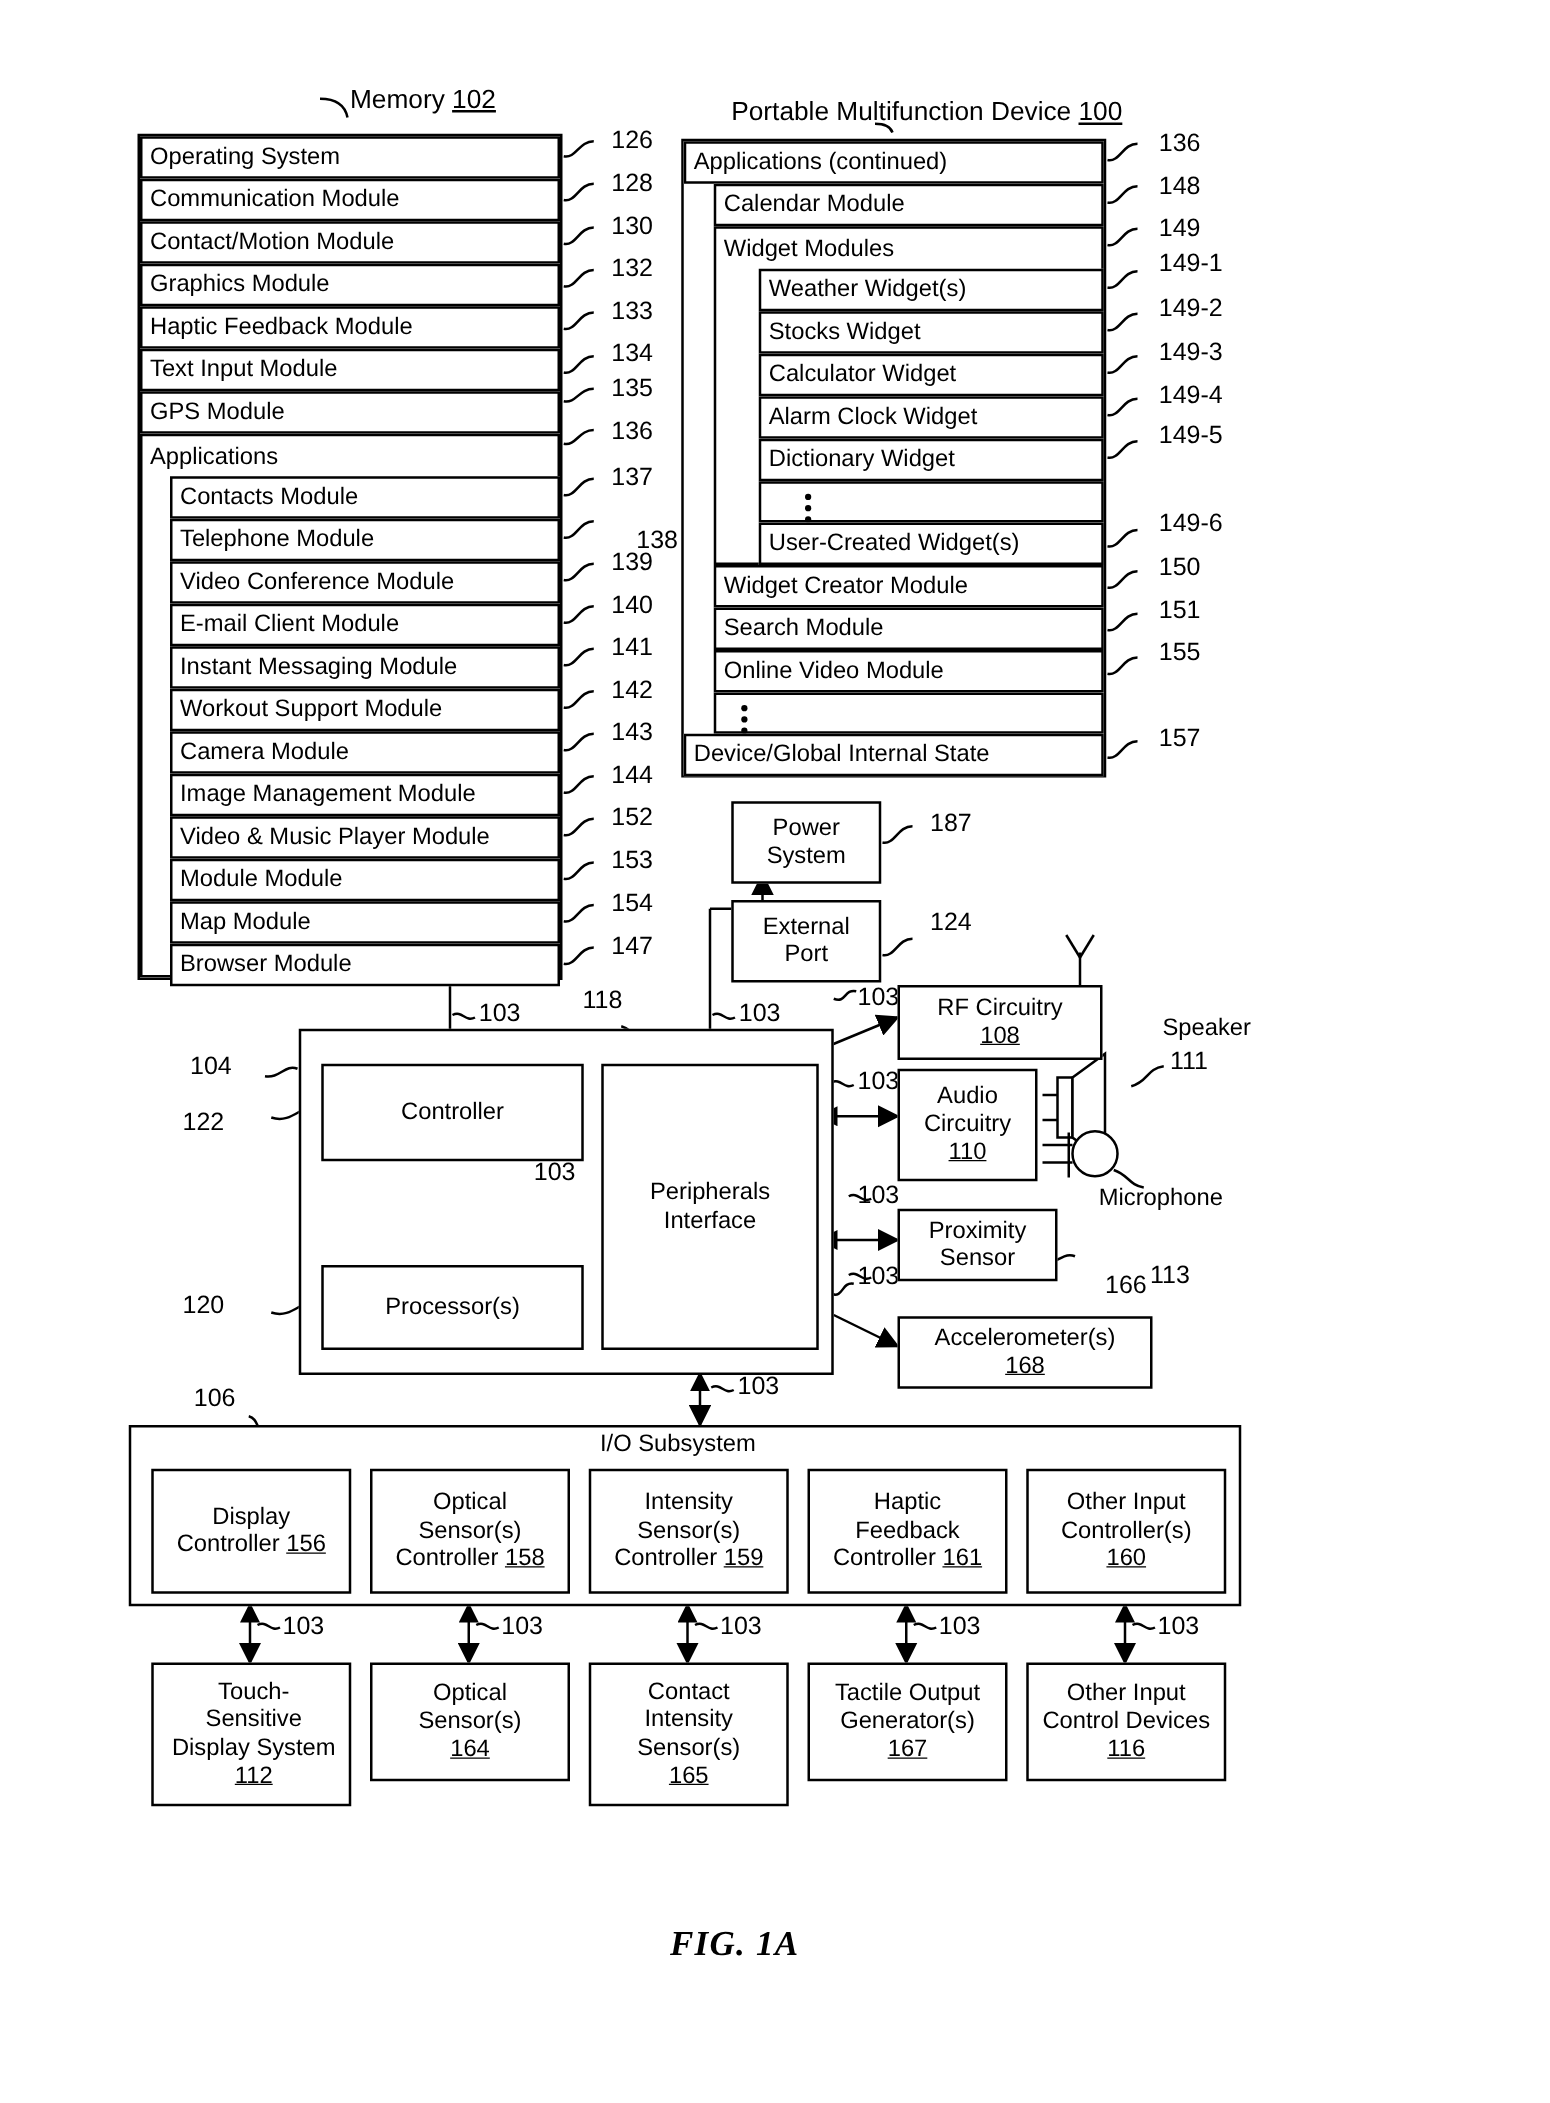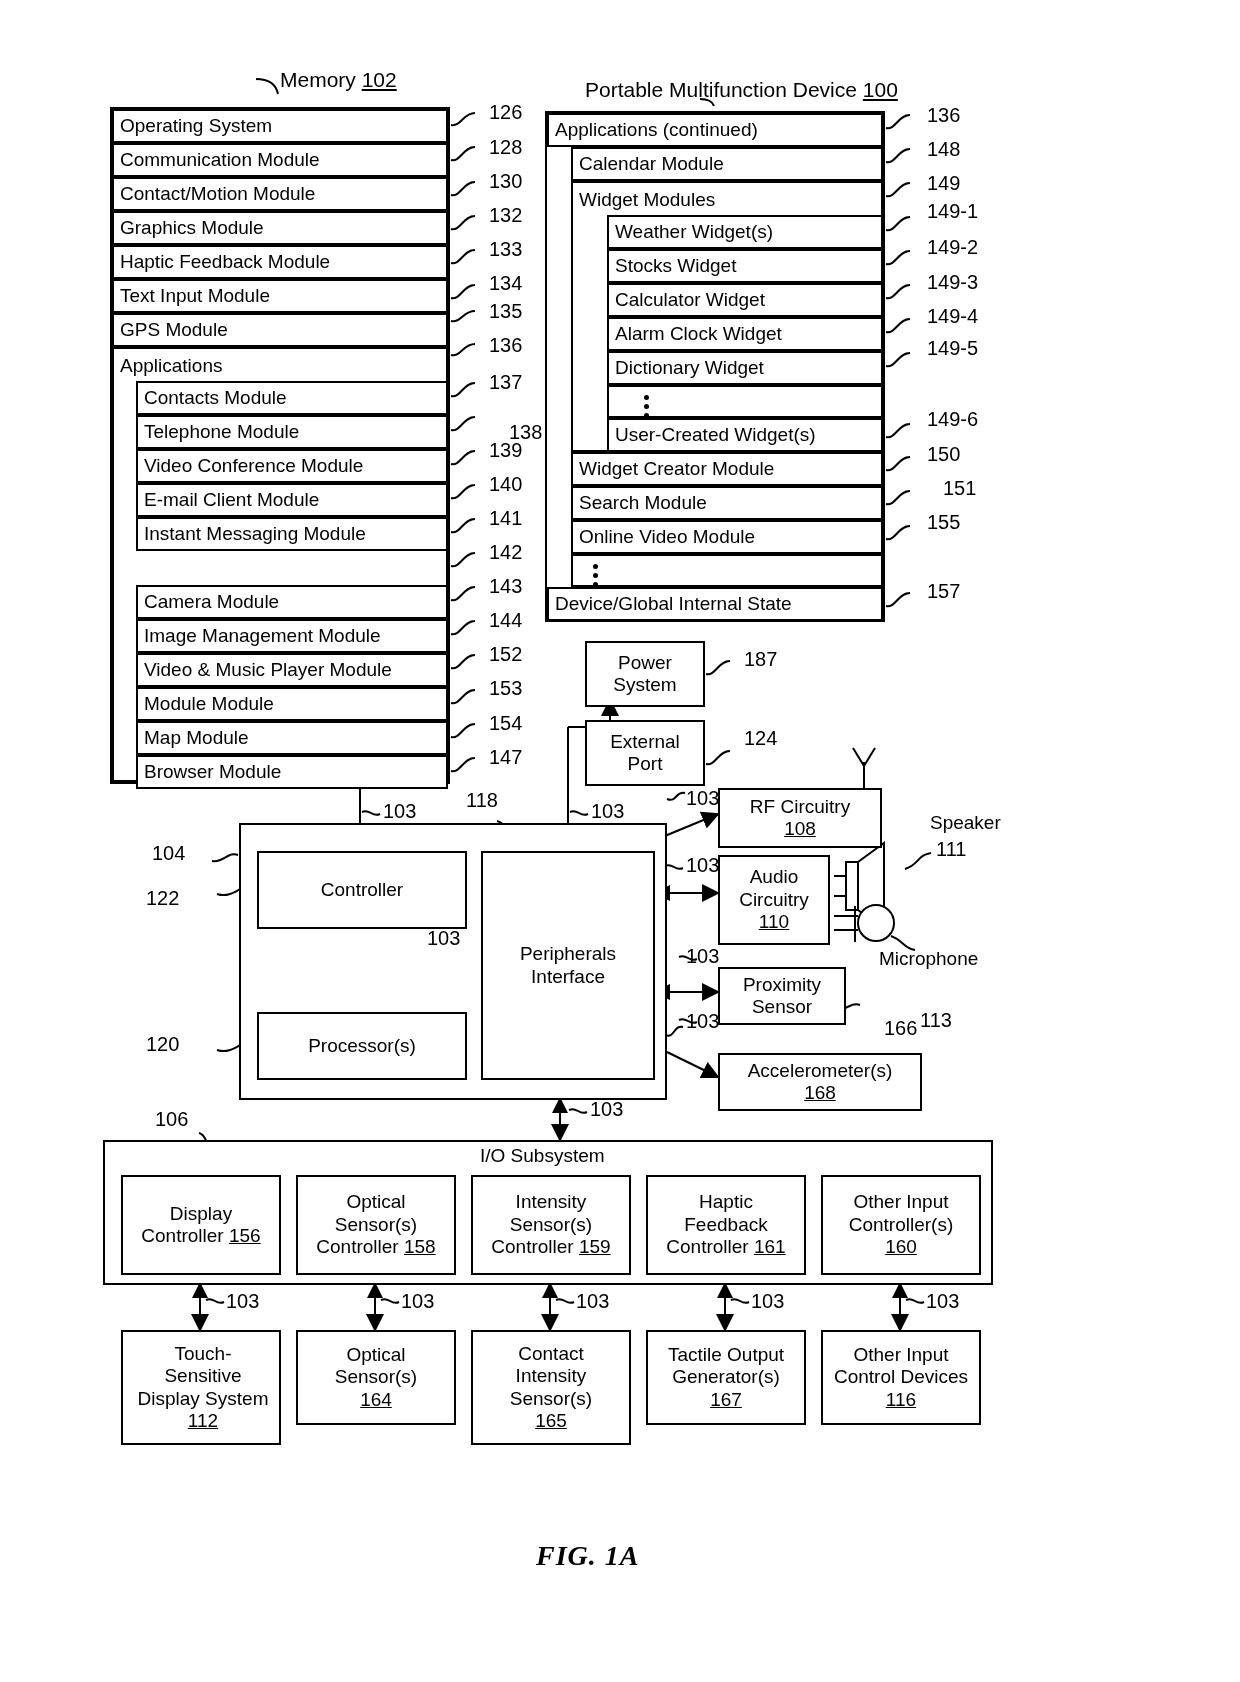--- a/index.html
+++ b/index.html
@@ -274,20 +274,23 @@
     </div>
   <div class="row" style="left:136px; top:449px; width:312px; height:34px;">
       <span>Video Conference Module</span>
     </div>
   <div class="row" style="left:136px; top:483px; width:312px; height:34px;">
       <span>E-mail Client Module</span>
     </div>
   <div class="row" style="left:136px; top:517px; width:312px; height:34px;">
       <span>Instant Messaging Module</span>
     </div>
+  <div class="row" style="left:136px; top:551px; width:312px; height:34px;">
+      <span>Workout Support Module</span>
+    </div>
   <div class="row" style="left:136px; top:585px; width:312px; height:34px;">
       <span>Camera Module</span>
     </div>
   <div class="row" style="left:136px; top:619px; width:312px; height:34px;">
       <span>Image Management Module</span>
     </div>
   <div class="row" style="left:136px; top:653px; width:312px; height:34px;">
       <span>Video &amp; Music Player Module</span>
     </div>
   <div class="row" style="left:136px; top:687px; width:312px; height:34px;">
@@ -385,21 +388,21 @@
   <div class="refnum" style="left:927px; top:104px;">136</div>
   <div class="refnum" style="left:927px; top:138px;">148</div>
   <div class="refnum" style="left:927px; top:172px;">149</div>
   <div class="refnum" style="left:927px; top:200px;">149-1</div>
   <div class="refnum" style="left:927px; top:236px;">149-2</div>
   <div class="refnum" style="left:927px; top:271px;">149-3</div>
   <div class="refnum" style="left:927px; top:305px;">149-4</div>
   <div class="refnum" style="left:927px; top:337px;">149-5</div>
   <div class="refnum" style="left:927px; top:408px;">149-6</div>
   <div class="refnum" style="left:927px; top:443px;">150</div>
-  <div class="refnum" style="left:927px; top:477px;margin-left:16px;">151</div>
+  <div class="refnum" style="left:927px; top:477px;">151</div>
   <div class="refnum" style="left:927px; top:511px;">155</div>
   <div class="refnum" style="left:927px; top:580px;">157</div>
 
   <div class="box ctr row" style="left:585px; top:641px; width:120px; height:66px; padding-left:0;">
     <span>Power</span>
     <span>System</span>
   </div>
   <div class="refnum" style="left:744px; top:648px;">187</div>
 
   <div class="box ctr row" style="left:585px; top:720px; width:120px; height:66px; padding-left:0;">

